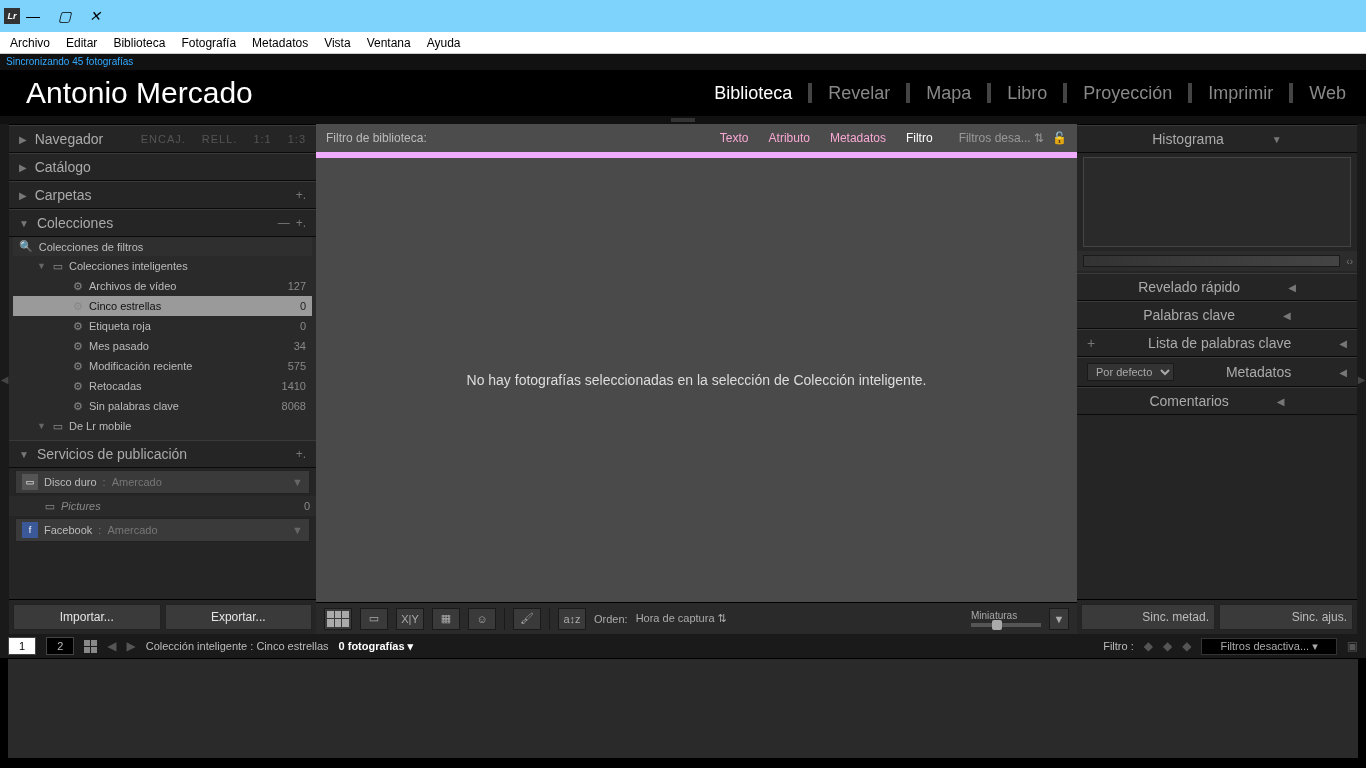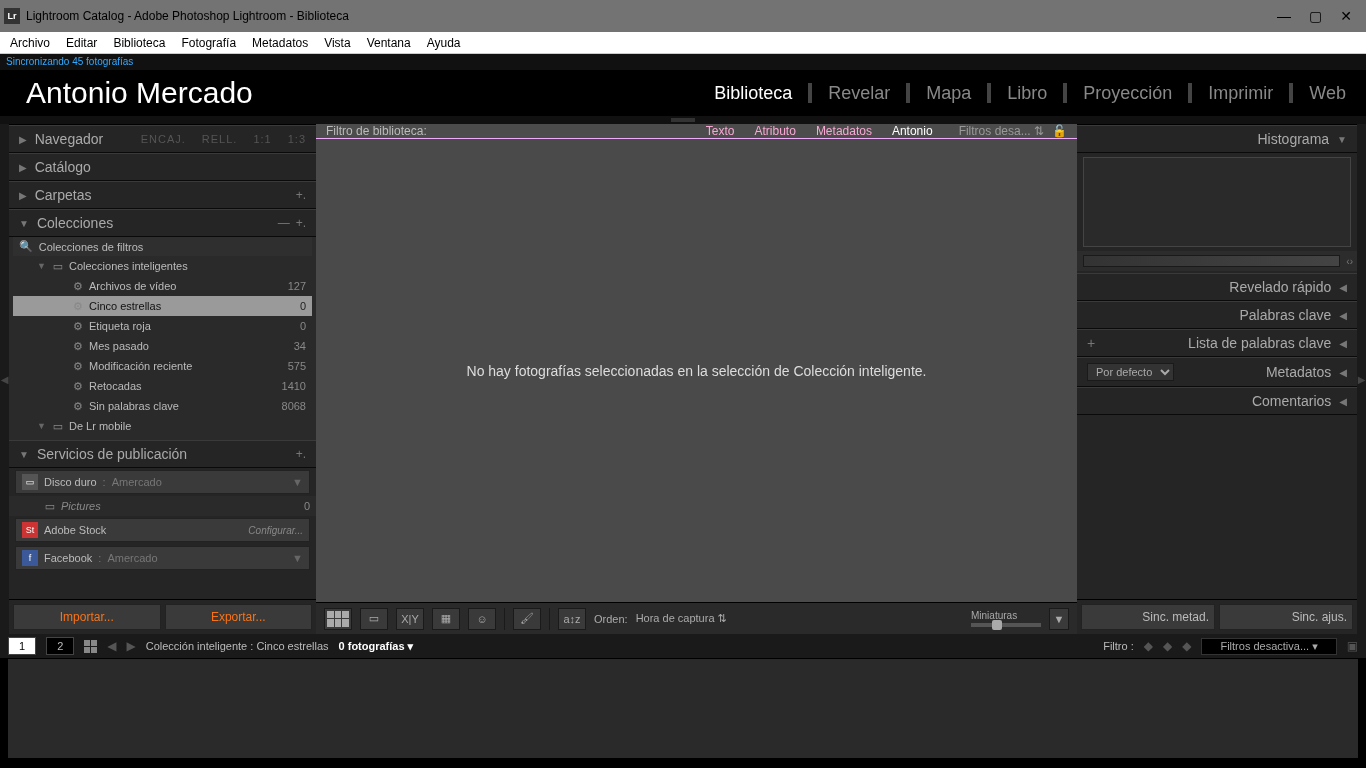--- a/index.html
+++ b/index.html
@@ -1,35 +1,35 @@
 <!DOCTYPE html>
 <html><head>
 <meta charset="utf-8">
 <style>
 * { margin:0; padding:0; box-sizing:border-box; font-family:"Segoe UI","Lucida Grande",sans-serif; user-select:none; }
 body { background:#000; width:1366px; height:768px; overflow:hidden; color:#ccc; font-size:12px; }
-.titlebar { height:24px; background:#737373; color:#000; display:flex; align-items:center; padding:16px 4px; }
+.titlebar { height:24px; background:#7dd3fc; color:#000; display:flex; align-items:center; padding:16px 4px;font-style:italic; }
 .titlebar .lr-ico { width:16px; height:16px; background:#333; color:#fff; font-size:9px; display:flex; align-items:center; justify-content:center; margin-right:6px; font-weight:bold; }
 .titlebar .ttl { flex:1; font-size:12px; }
 .titlebar .win-btns { display:flex; gap:18px; padding-right:10px; font-size:14px; }
 .menubar { height:22px; background:#fff; color:#000; display:flex; align-items:center; gap:16px; padding:0 10px; font-size:12px; border-bottom:1px solid #ccc;}
 .sync-msg { height:16px; background:#111; color:#3af; font-size:10px; padding:2px 6px; }
 .identity { background:#000; height:46px; display:flex; align-items:center; justify-content:space-between; padding:0 18px 0 26px; }
 .identity .name { color:#fff; font-size:30px; font-weight:300; }
 .modules { display:flex; gap:14px; color:#888; font-size:18px; align-items:center; }
 .modules span { padding:0 2px; }
 .modules .sep { width:1px; height:20px; background:#444; }
 .modules .active { color:#fff; }
 .workspace { display:flex; height:510px; background:#111; }
 .sidepanel { width:307px; background:#252525; display:flex; flex-direction:column; border-top:1px solid #000; }
 .edge-grip { width:9px; background:#1a1a1a; display:flex; align-items:center; justify-content:center; }
 .edge-grip .tri { color:#444; font-size:10px; }
 .panel-hdr { background:#252525; color:#aaa; font-size:14px; padding:5px 10px; display:flex; align-items:center; border-top:1px solid #3a3a3a; border-bottom:1px solid #0a0a0a; }
 .panel-hdr .caret { margin-right:8px; font-size:10px; color:#777; }
-.panel-hdr.right { justify-content:flex-end; }
+.panel-hdr.right { justify-content:center;gap:40px; }
 .panel-hdr.right .caret { margin-right:0; margin-left:8px; }
 .panel-hdr .spacer { flex:1; }
 .panel-hdr .mini { color:#555; font-size:11px; letter-spacing:1px; margin-left:16px;}
 .panel-hdr .tools { display:flex; gap:6px; color:#777; font-size:12px; }
 .tree { padding:0 4px 4px 4px; background:#2a2a2a; }
 .tree-row { display:flex; align-items:center; height:20px; padding:0 6px 0 4px; color:#bbb; font-size:11px; }
 .tree-row.selected { background:#9a9a9a; color:#111; }
 .tree-row .ind { display:inline-block; }
 .tree-row .ico { width:18px; text-align:center; color:#888; font-size:11px; margin:0 2px; }
 .tree-row .chev { width:10px; font-size:9px; color:#666; }
@@ -37,23 +37,23 @@
 .tree-row .cnt { color:#888; font-size:11px; width:34px; text-align:right; }
 .tree-row.selected .cnt { color:#222; }
 .filter-hdr-row { background:#2f2f2f; color:#bbb; font-size:11px; padding:3px 6px; display:flex; align-items:center; }
 .filter-hdr-row .ico { margin-right:6px; color:#888; }
 .pub-item { margin:2px 6px; background:#3a3a3a; border:1px solid #222; padding:3px 6px; display:flex; align-items:center; gap:6px; color:#bbb; font-size:11px; }
 .pub-item .brand { width:16px; height:16px; background:#555; font-size:9px; display:flex; align-items:center; justify-content:center; color:#fff; }
 .pub-item .sub { color:#777; }
 .pub-item .cfg { color:#888; font-style:italic; font-size:10px; margin-left:auto; }
 .pub-item .drop { margin-left:auto; color:#666; }
 .left-footer { display:flex; gap:4px; padding:4px; background:#252525; margin-top:auto; border-top:1px solid #000; }
-.left-footer button { flex:1; background:#3a3a3a; border:1px solid #222; color:#f97316; padding:5px; font-size:12px; }
+.left-footer button { flex:1; background:#3a3a3a; border:1px solid #222; color:#e5e5e5; padding:5px; font-size:12px; }
 .center { flex:1; display:flex; flex-direction:column; background:#111; }
-.lib-filter-bar { height:15px; background:#4c4c4c; display:flex; align-items:center; padding:0 10px; font-size:12px; color:#bbb; border-bottom:1px solid #f0abfc; }
+.lib-filter-bar { height:34px; background:#4c4c4c; display:flex; align-items:center; padding:0 10px; font-size:12px; color:#bbb; border-bottom:6px solid #f0abfc; }
 .lib-filter-bar .lbl { margin-right:auto; }
 .lib-filter-bar .f-tab { margin:0 10px; color:#f9a8d4; }
 .lib-filter-bar .f-tab.on { color:#fff; }
 .lib-filter-bar .preset { color:#999; margin-left:16px; }
 .lib-filter-bar .lock { margin-left:8px; color:#cda; }
 .center-main { flex:1; background:#4a4a4a; display:flex; align-items:center; justify-content:center; color:#ddd; font-size:14px; }
 .toolbar { height:32px; background:#2a2a2a; display:flex; align-items:center; padding:0 8px; gap:8px; border-top:1px solid #000; }
 .tb-btn { width:28px; height:22px; background:#3a3a3a; border:1px solid #1a1a1a; display:flex; align-items:center; justify-content:center; color:#aaa; font-size:11px; }
 .tb-grid { width:28px; height:22px; display:grid; grid-template-columns:repeat(3,1fr); grid-template-rows:repeat(2,1fr); gap:1px; padding:2px; background:#3a3a3a; border:1px solid #1a1a1a;}
 .tb-grid div { background:#aaa; }
@@ -80,21 +80,20 @@
 .statusbar .filter-sel { background:#000; border:1px solid #333; color:#aaa; padding:1px 18px; }
 .filmstrip { height:100px; background:#2a2a2a; border-top:1px solid #000; margin:0 8px; }
 .top-collapse-grip { height:8px; background:#111; display:flex; align-items:center; justify-content:center; }
 .top-collapse-grip .h { width:24px; height:4px; background:#333; }
 </style>
 </head>
 <body>
 
 <div class="titlebar">
   <div class="lr-ico">Lr</div>
-  <div class="ttl">Lightroom Catalog - Adobe Photoshop Lightroom - Biblioteca</div>
   <div class="win-btns">
     <span>—</span>
     <span>▢</span>
     <span>✕</span>
   </div>
 </div>
 
 <div class="menubar">
   <span>Archivo</span>
   <span>Editar</span>
@@ -242,45 +241,40 @@
       <span class="sub"> : </span>
       <span class="sub">Amercado</span>
       <span class="drop">▼</span>
     </div>
     <div class="tree-row" style="background:#2a2a2a;padding-left:30px">
       <span class="ico">▭</span>
       <span class="lbl" style="font-style:italic;color:#888">Pictures</span>
       <span class="cnt">0</span>
     </div>
     <div class="pub-item">
-      <span class="brand" style="background:#c33">St</span>
-      <span>Adobe Stock</span>
-      <span class="cfg">Configurar...</span>
-    </div>
-    <div class="pub-item">
       <span class="brand" style="background:#3b5998">f</span>
       <span>Facebook</span>
       <span class="sub"> : </span>
       <span class="sub">Amercado</span>
       <span class="drop">▼</span>
     </div>
 
     <div class="left-footer">
       <button>Importar...</button>
       <button>Exportar...</button>
     </div>
   </div>
 
   <div class="center">
     <div class="lib-filter-bar">
       <span class="lbl">Filtro de biblioteca:</span>
       <span class="f-tab">Texto</span>
       <span class="f-tab">Atributo</span>
       <span class="f-tab">Metadatos</span>
-      <span class="f-tab on">Antonio</span>
+      <span class="f-tab on">Filtro</span>
       <span class="preset"><span>Filtros desa...</span> ⇅</span>
       <span class="lock">🔓</span>
     </div>
     <div class="center-main">
       <span>No hay fotografías seleccionadas en la selección de Colección inteligente.</span>
     </div>
     <div class="toolbar">
       <div class="tb-grid">
           <div></div>
           <div></div>

